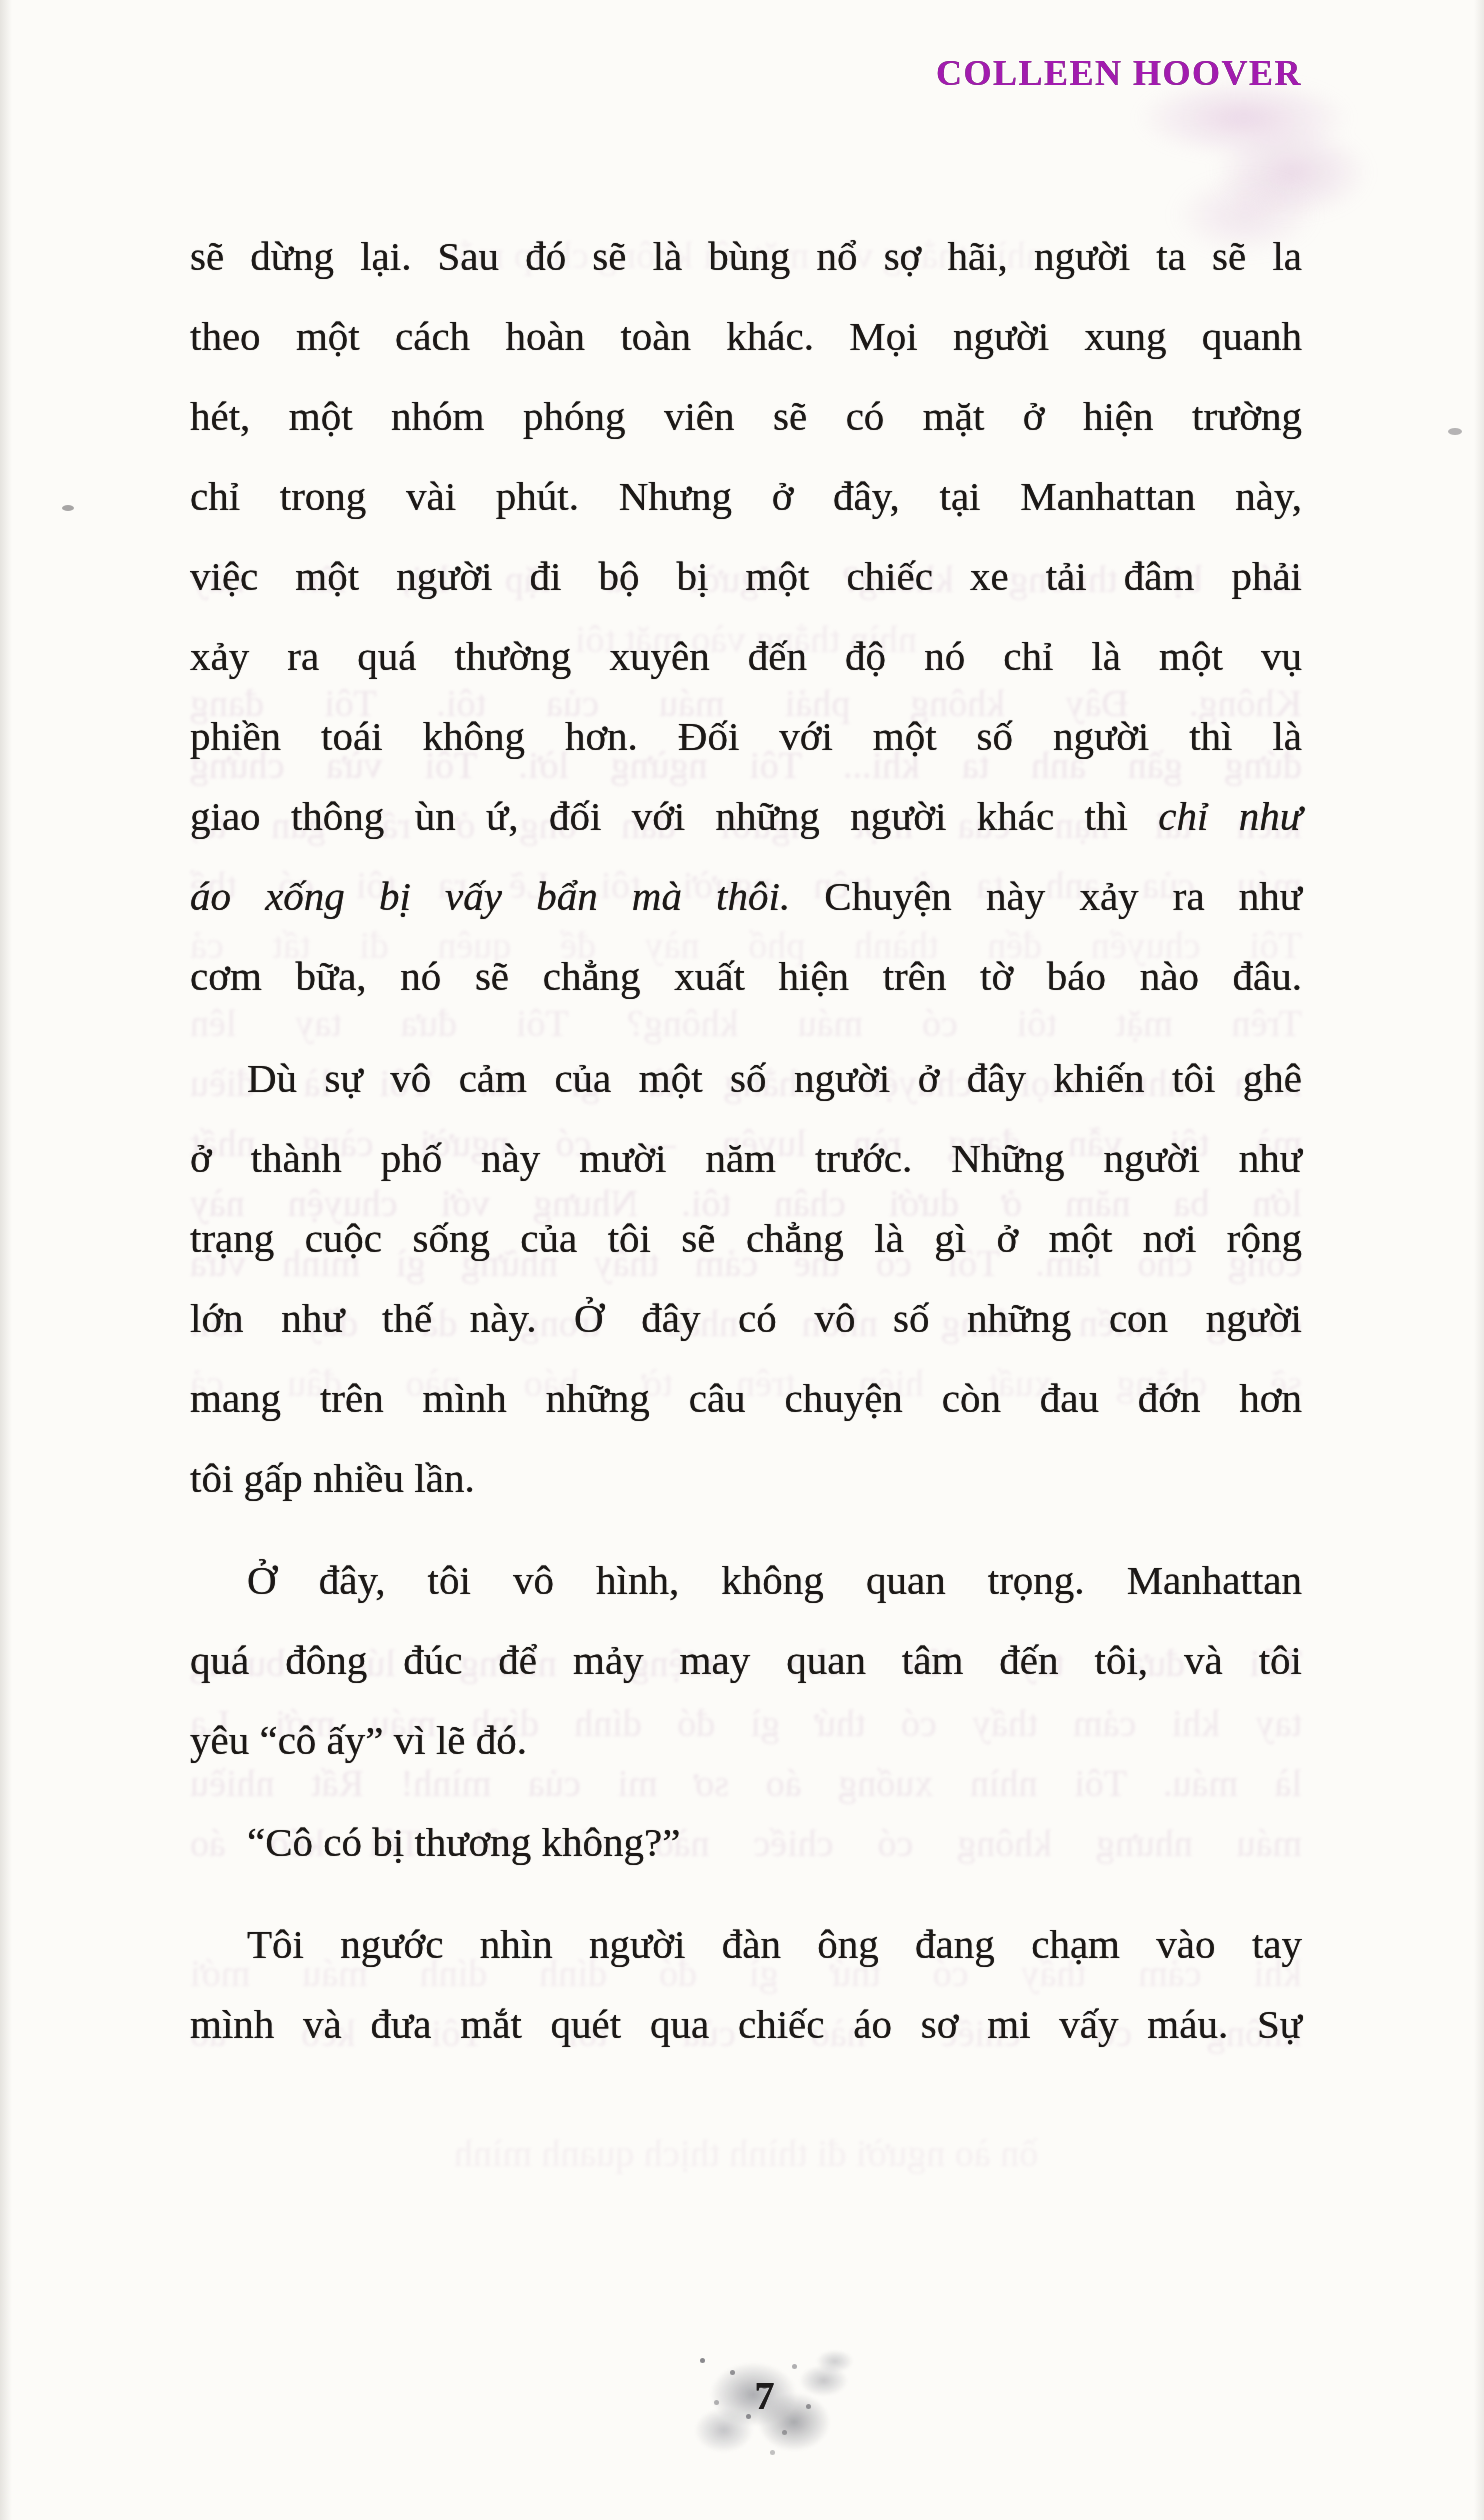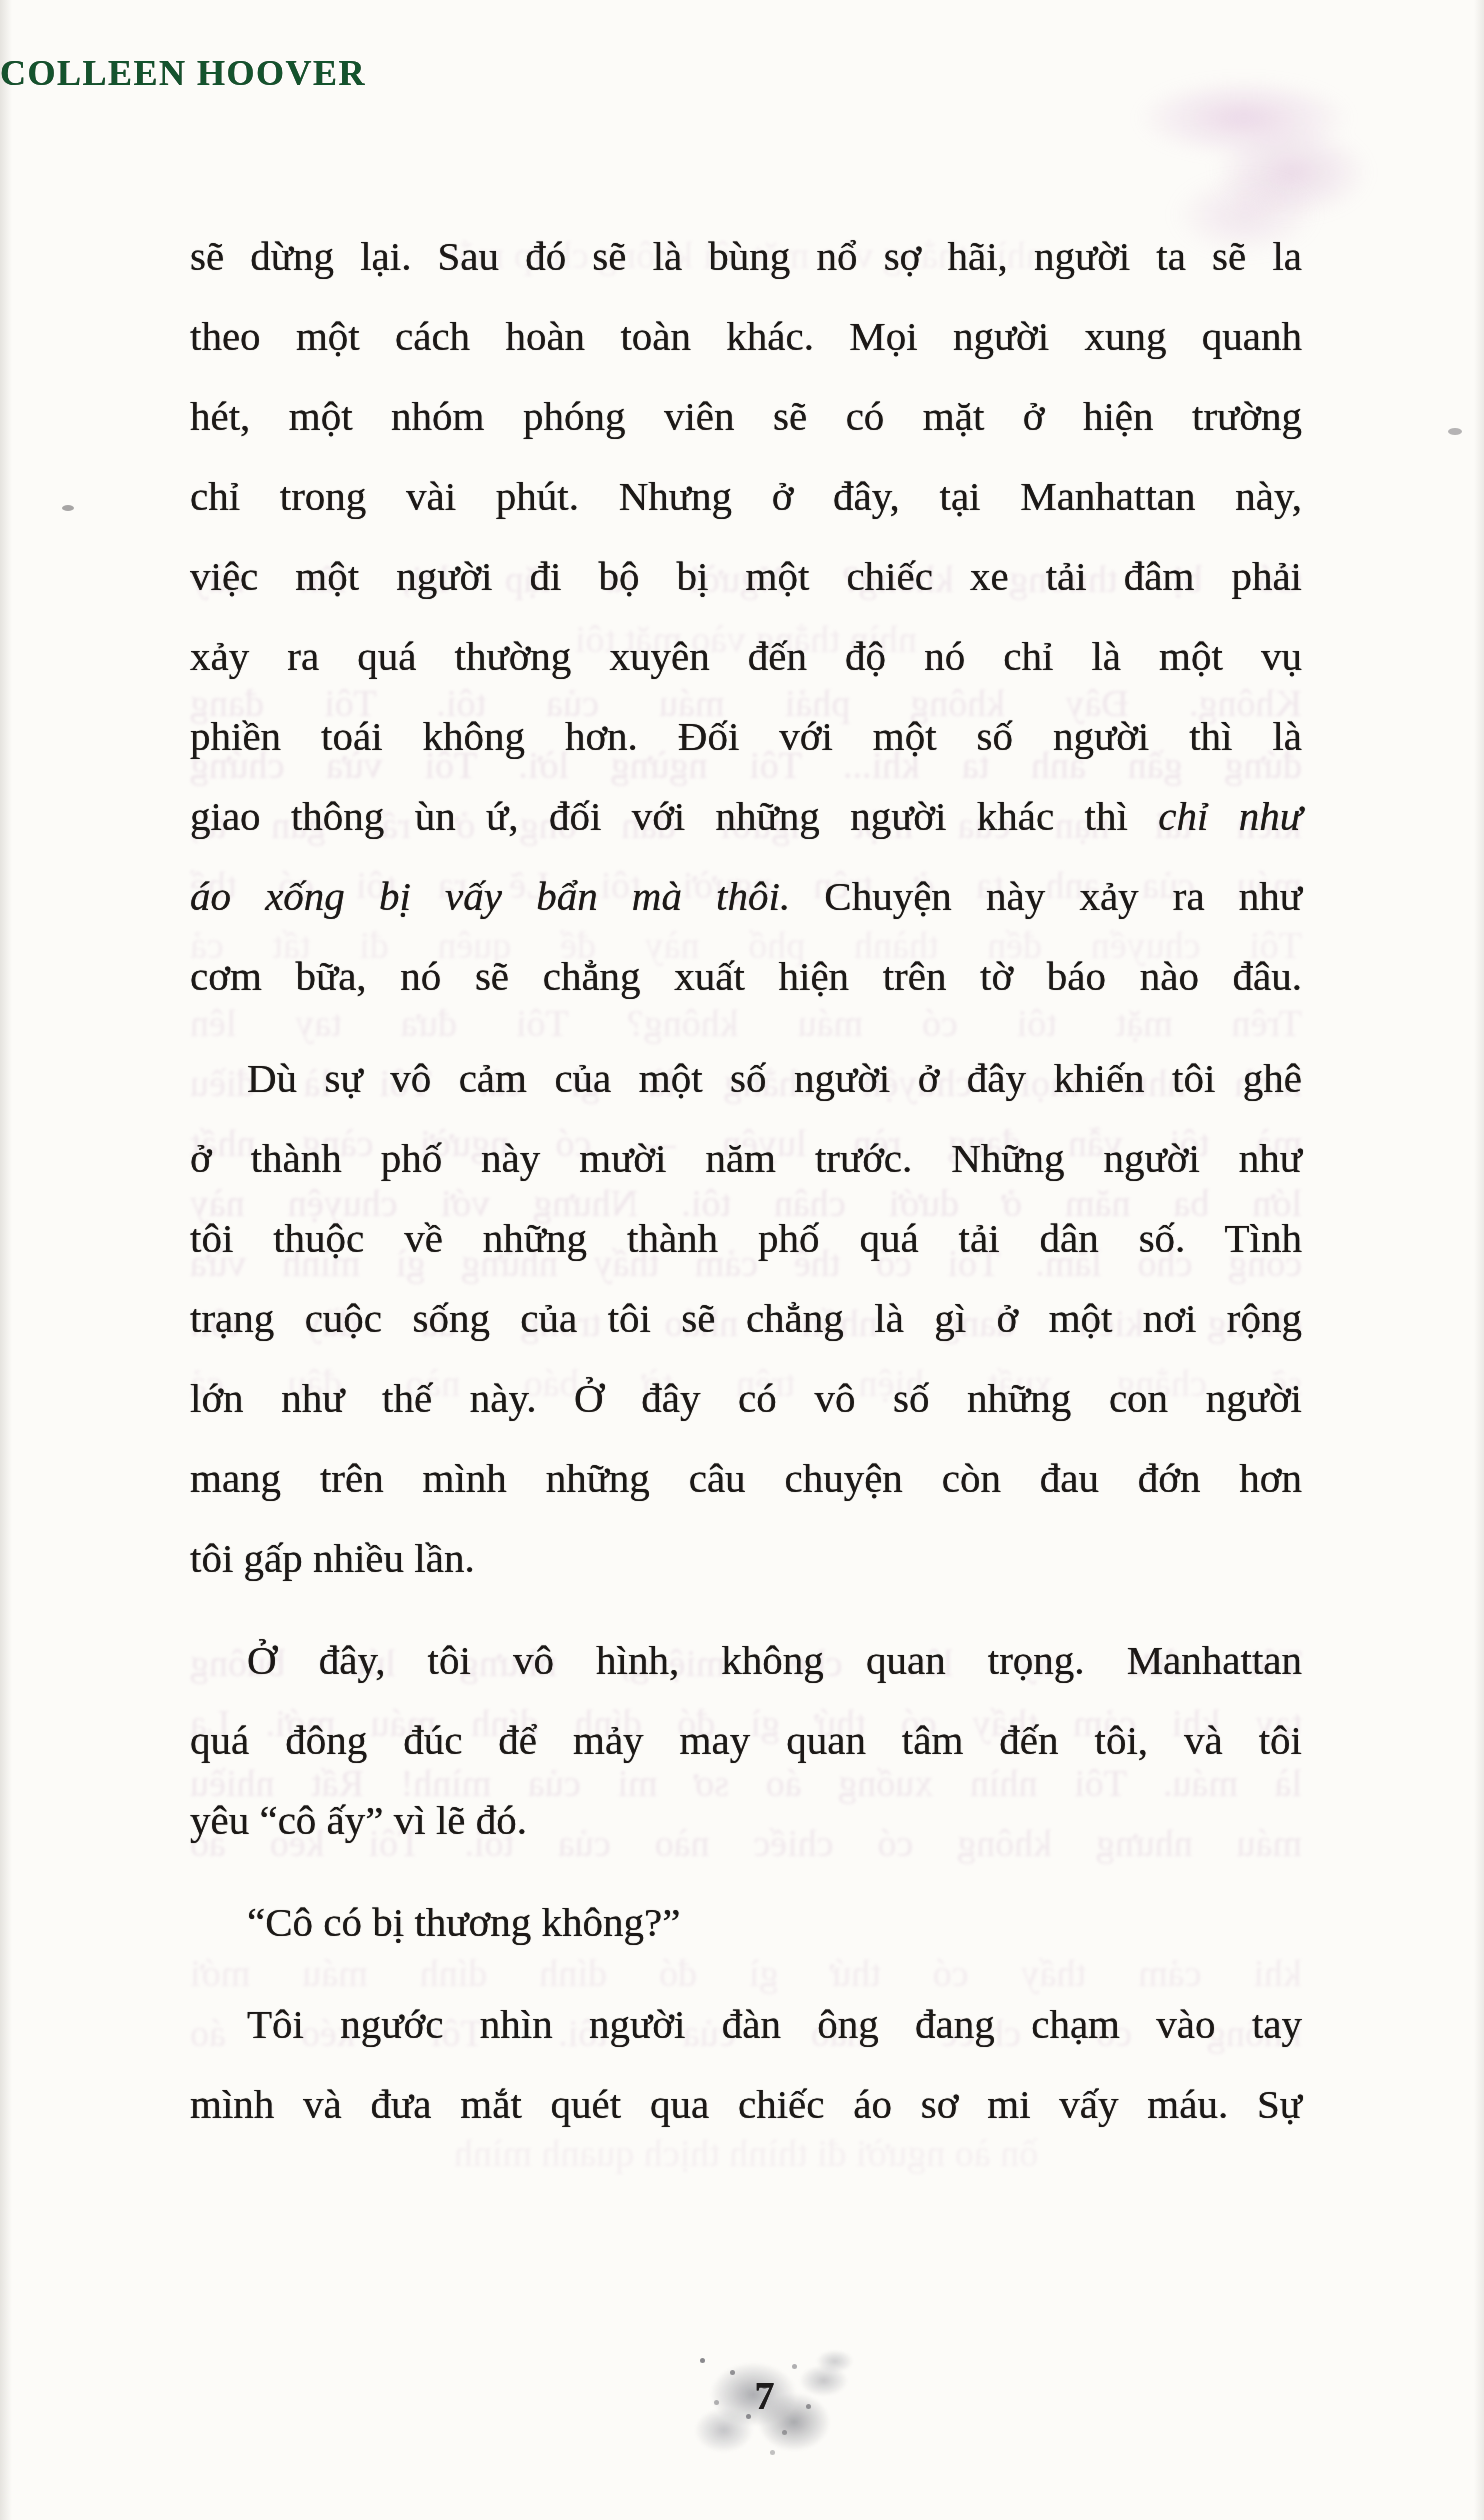--- a/index.html
+++ b/index.html
@@ -9,22 +9,22 @@
     font-family:"Liberation Serif","DejaVu Serif",serif;
   }
   
   .edge-left{position:absolute;left:0;top:0;width:12px;height:100%;
     background:linear-gradient(to right,rgba(176,172,164,.30),rgba(176,172,164,0));}
   .edge-right{position:absolute;right:0;top:0;width:10px;height:100%;
     background:linear-gradient(to left,rgba(176,172,164,.22),rgba(176,172,164,0));}
 
   
   .running-header{
-    position:absolute;top:52px;left:0;right:182px;
-    font-size:36px;font-weight:bold;letter-spacing:1.5px;color:#14532d;
+    position:absolute;top:52px;left:0;right:182px;text-align:right;
+    font-size:36px;font-weight:bold;letter-spacing:1.5px;color:#a21caf;
     text-shadow:0 0 .6px rgba(30,26,22,.85);
   }
 
   
   .body-text{
     position:absolute;left:190px;top:216px;width:1112px;z-index:2;
     font-size:41px;color:#1c1917;
     text-shadow:0 0 .7px rgba(24,20,16,.9);
   }
   .para{margin:0 0 22px 0;}
@@ -141,21 +141,20 @@
       <div class="line"><span>việc một người đi bộ bị một chiếc xe tải đâm phải</span></div>
       <div class="line"><span>xảy ra quá thường xuyên đến độ nó chỉ là một vụ</span></div>
       <div class="line"><span>phiền toái không hơn. Đối với một số người thì là</span></div>
       <div class="line"><span>giao thông ùn ứ, đối với những người khác thì </span><span class="it">chỉ như</span></div>
       <div class="line"><span class="it">áo xống bị vấy bẩn mà thôi.</span><span> Chuyện này xảy ra như</span></div>
       <div class="line"><span>cơm bữa, nó sẽ chẳng xuất hiện trên tờ báo nào đâu.</span></div>
     </div>
     <div class="para">
       <div class="line first"><span>Dù sự vô cảm của một số người ở đây khiến tôi ghê</span></div>
       <div class="line"><span>ở thành phố này mười năm trước. Những người như</span></div>
-      <div class="line"><span>tôi thuộc về những thành phố quá tải dân số. Tình</span></div>
       <div class="line"><span>trạng cuộc sống của tôi sẽ chẳng là gì ở một nơi rộng</span></div>
       <div class="line"><span>lớn như thế này. Ở đây có vô số những con người</span></div>
       <div class="line"><span>mang trên mình những câu chuyện còn đau đớn hơn</span></div>
       <div class="line endleft"><span>tôi gấp nhiều lần.</span></div>
     </div>
     <div class="para">
       <div class="line first"><span>Ở đây, tôi vô hình, không quan trọng. Manhattan</span></div>
       <div class="line"><span>quá đông đúc để mảy may quan tâm đến tôi, và tôi</span></div>
       <div class="line endleft"><span>yêu “cô ấy” vì lẽ đó.</span></div>
     </div>

